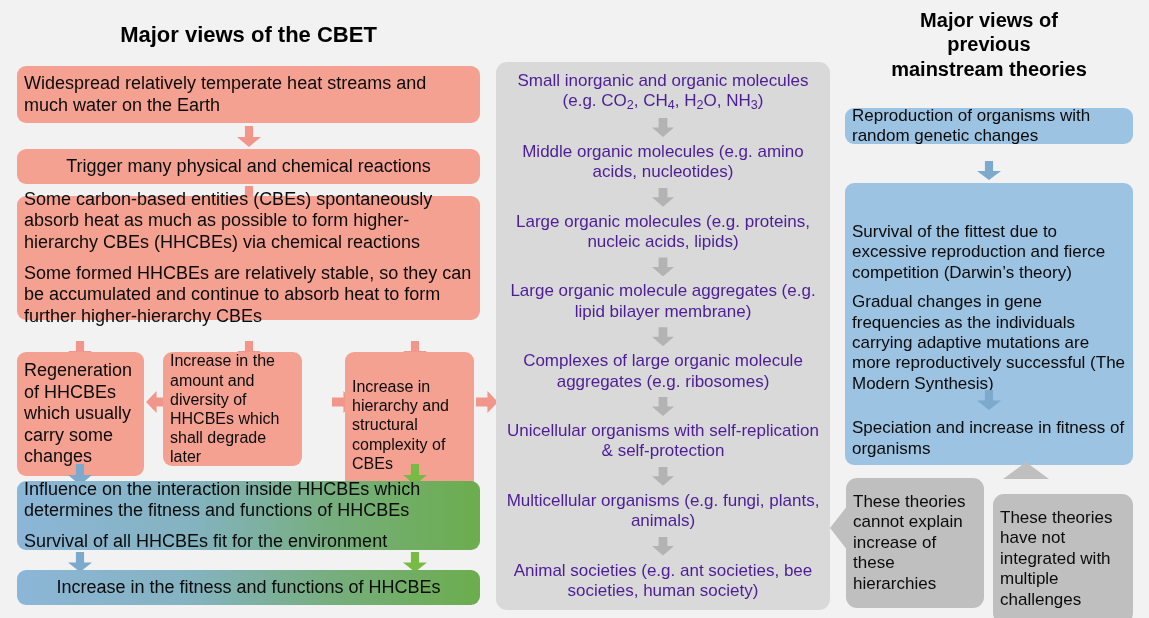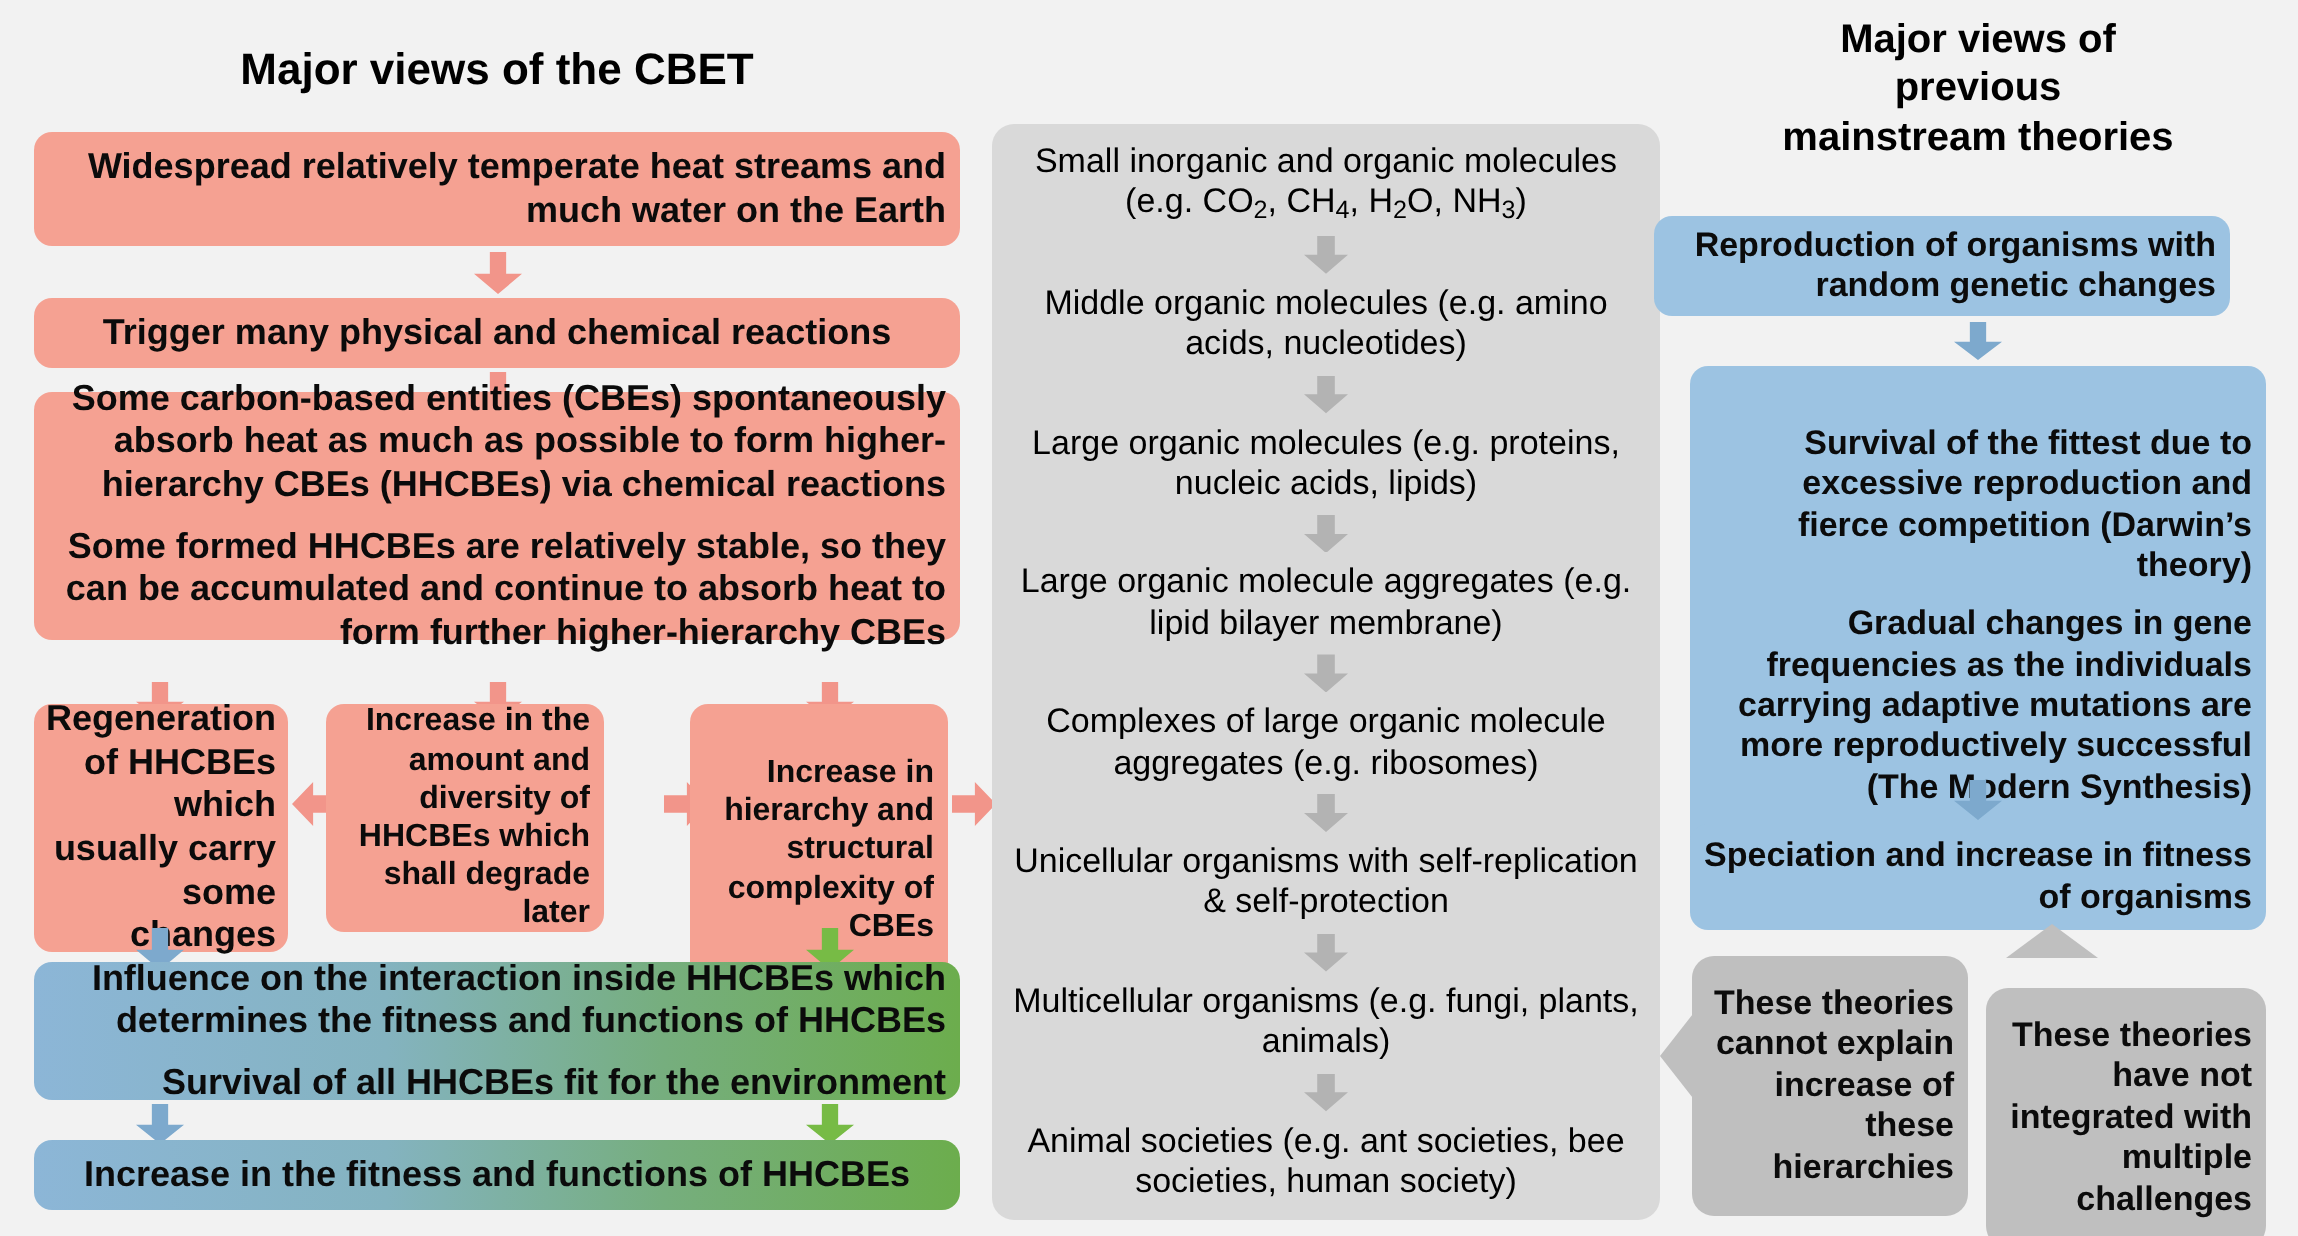--- a/index.html
+++ b/index.html
@@ -21,25 +21,24 @@
   #title-cbet { left: 17px; top: 22px; width: 463px; font-size: 22px; }
   #title-prev { left: 845px; top: 8px; width: 288px; font-size: 20px; }
 
   .box {
     position: absolute;
     border-radius: 9px;
     display: flex;
     flex-direction: column;
     align-items: center;
     justify-content: center;
-    text-align: right;
+    text-align: left;
     color: #0b0b0b;
     line-height: 1.20;
     padding: 0 7px;
-    font-weight: bold;
   }
   .pink { background: #f5a192; }
   .blue { background: #9cc3e2; }
   .gradbox { background: linear-gradient(90deg,#8cb6d7 0%, #84b3c0 38%, #76ae7e 68%, #6cad4d 100%); }
   .graycol { background: #d9d9d9; border-radius: 11px; }
   .graycall { background: #bfbfbf; border-radius: 11px; }
 
   .para { display: block; width: 100%; }
   .para + .para { margin-top: 9px; }
 
@@ -54,21 +53,21 @@
   .arrow-left {
     clip-path: polygon(100% 30%, 48% 30%, 48% 0, 0 50%, 48% 100%, 48% 70%, 100% 70%);
   }
   .a-pink { background: #f2958a; }
   .a-blue { background: #7da9cd; }
   .a-green { background: #77bb45; }
 
   
   .gcol-text {
     text-align: center;
-    color: #000000;
+    color: #4c1d95;
     line-height: 1.20;
     font-size: 17px;
     padding: 0 8px;
   }
   .gcol-arrow {
     width: 22px; height: 19px;
     margin: 5px auto;
     background: #b3b3b3;
     clip-path: polygon(30% 0, 70% 0, 70% 50%, 100% 50%, 50% 100%, 0 50%, 30% 50%);
   }
@@ -161,21 +160,21 @@
     <div class="gcol-arrow"></div>
     <div class="gcol-text">Complexes of large organic molecule aggregates (e.g. ribosomes)</div>
     <div class="gcol-arrow"></div>
     <div class="gcol-text">Unicellular organisms with self-replication &amp; self-protection</div>
     <div class="gcol-arrow"></div>
     <div class="gcol-text">Multicellular organisms (e.g. fungi, plants, animals)</div>
     <div class="gcol-arrow"></div>
     <div class="gcol-text">Animal societies (e.g. ant societies, bee societies, human society)</div>
   </div>
 
-  <div class="box blue" style="left:827px; top:108px; width:288px; height:50px; font-size:17px;">Reproduction of organisms with random genetic changes</div>
+  <div class="box blue" style="left:845px; top:108px; width:288px; height:36px; font-size:17px;">Reproduction of organisms with random genetic changes</div>
 
   <div class="arrow arrow-down a-blue" style="left:977px; top:161px; width:24px; height:19px;"></div>
 
   <div class="box blue" style="left:845px; top:183px; width:288px; height:250px; font-size:17px;">
     <span class="para">Survival of the fittest due to excessive reproduction and fierce competition (Darwin’s theory)</span>
     <span class="para">Gradual changes in gene frequencies as the individuals carrying adaptive mutations are more reproductively successful (The Modern Synthesis)</span>
   </div>
 
   <div class="arrow arrow-down a-blue" style="left:977px; top:390px; width:24px; height:20px;"></div>
 

